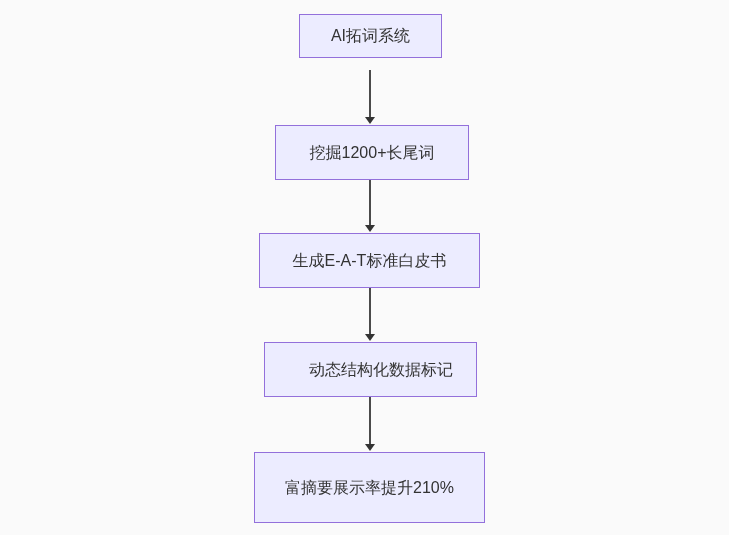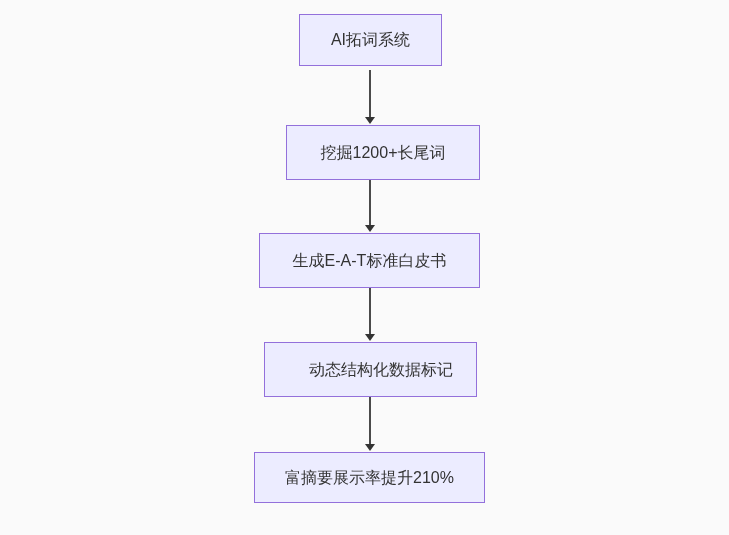--- a/index.html
+++ b/index.html
@@ -24,25 +24,25 @@
     border: 1px solid #9370db;
     color: #333333;
     font-size: 16px;
     line-height: 1.2;
     display: flex;
     align-items: center;
     justify-content: center;
     text-align: center;
     white-space: nowrap;
   }
-  .n1 { left: 299px; top: 14px;  width: 143px; height: 52px; }
-  .n2 { left: 286px; top: 125px; width: 194px; height: 55px; }
+  .n1 { left: 299px; top: 14px;  width: 143px; height: 44px; }
+  .n2 { left: 275px; top: 125px; width: 194px; height: 55px; }
   .n3 { left: 259px; top: 233px; width: 221px; height: 55px; text-align: right; }
   .n4 { left: 264px; top: 342px; width: 213px; height: 55px; padding-left: 21px; }
-  .n5 { left: 254px; top: 452px; width: 231px; height: 51px; }
+  .n5 { left: 254px; top: 452px; width: 231px; height: 71px; }
 
   .flow-arrow {
     position: absolute;
     left: 365px;
     width: 10px;
     display: flex;
     flex-direction: column;
     align-items: center;
   }
   .a1 { top: 70px;  height: 54px; }

